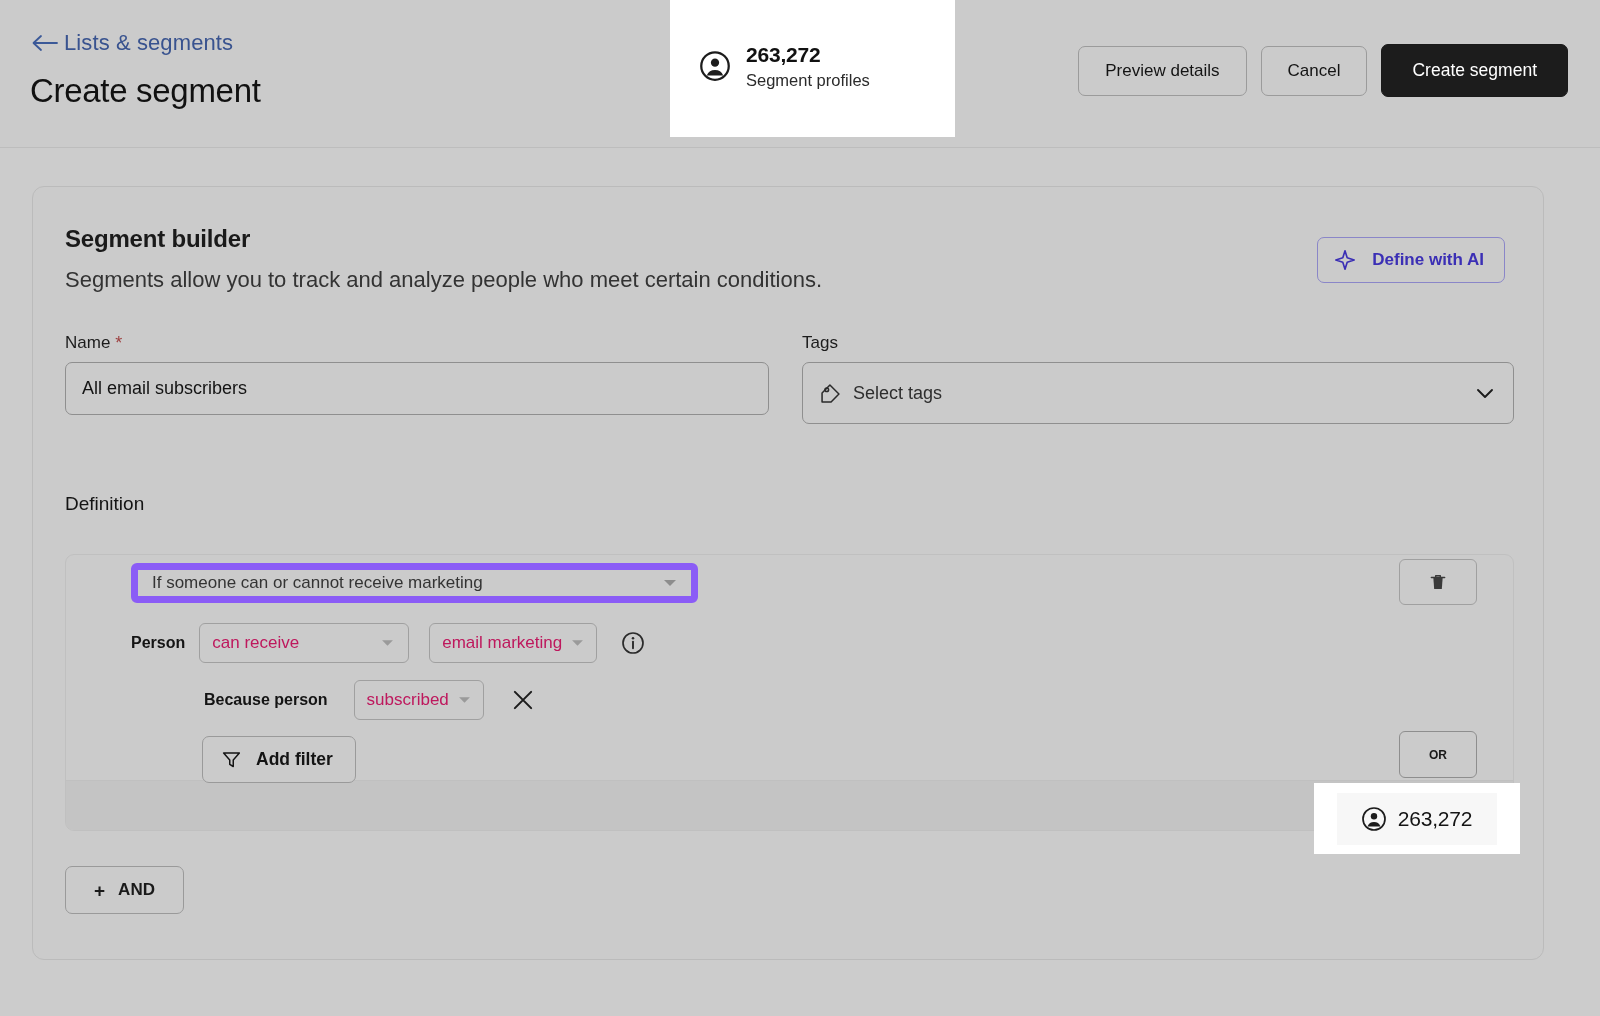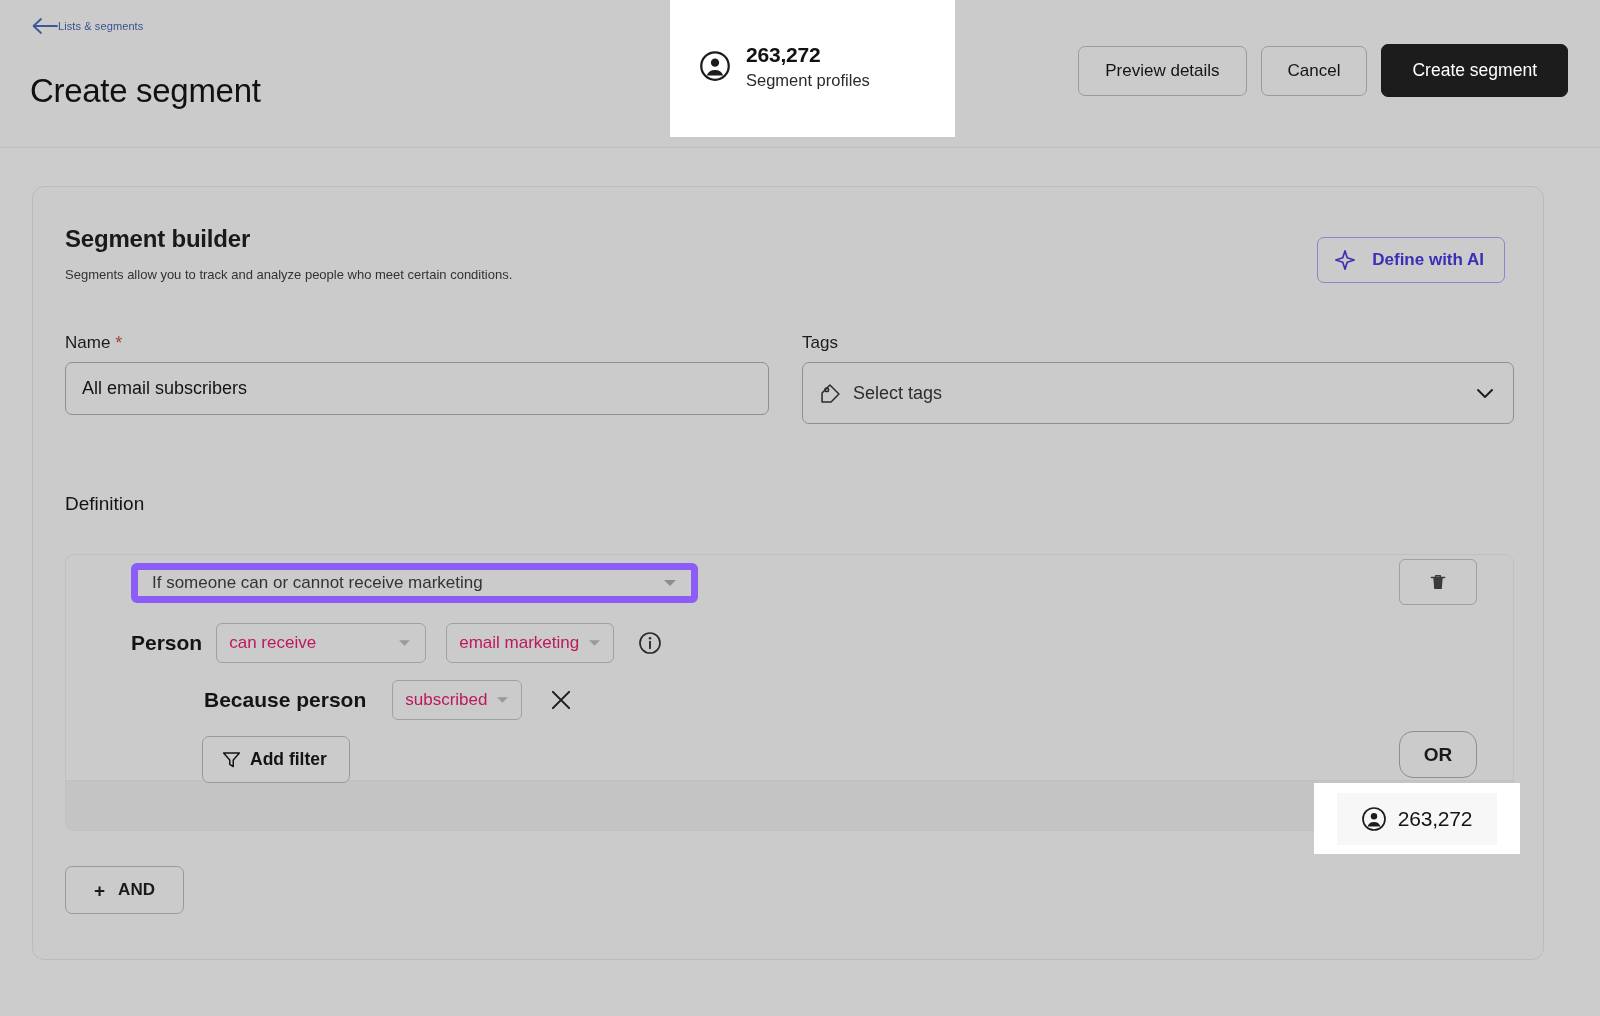--- a/index.html
+++ b/index.html
@@ -21,26 +21,26 @@
   .topbar {
     position: relative;
     height: 148px;
     background: #cbcbcb;
     border-bottom: 1px solid #bdbdbd;
   }
 
   .crumb {
     position: absolute;
     left: 30px;
-    top: 16px;
-    display: flex;
-    align-items: center;
-    gap: 0;
+    top: 30px;
+    display: flex;
+    align-items: center;
+    gap: 6px;
     color: #3b5998;
-    font-size: 11px;
+    font-size: 22px;
   }
   .crumb .back-arrow { display: flex; align-items: center; }
   .crumb-label { color: #39538f; letter-spacing: .1px; }
 
   .page-title {
     position: absolute;
     left: 30px;
     top: 72px;
     font-size: 33px;
     font-weight: 400;
@@ -126,21 +126,21 @@
     left: 32px;
     top: 38px;
     font-size: 24px;
     font-weight: 700;
     letter-spacing: -0.2px;
   }
   .builder-sub {
     position: absolute;
     left: 32px;
     top: 80px;
-    font-size: 13px;
+    font-size: 22px;
     color: #333;
   }
 
   .define-ai {
     position: absolute;
     right: 38px;
     top: 50px;
     display: flex;
     align-items: center;
     gap: 16px;
@@ -236,21 +236,21 @@
   .cond-select .caret { position: absolute; right: 14px; top: 50%; transform: translateY(-50%); }
 
   .person-row {
     position: absolute;
     left: 65px;
     top: 68px;
     display: flex;
     align-items: center;
     gap: 0;
   }
-  .row-label { font-size: 21px; font-weight: 700; color: #141414; }
+  .row-label { font-size: 16px; font-weight: 700; color: #141414; }
   .mini-select {
     height: 40px;
     border: 1px solid #a0a0a0;
     border-radius: 6px;
     background: #cbcbcb;
     display: flex;
     align-items: center;
     padding: 0 12px;
     font-size: 17px;
     color: #be185d;
@@ -273,21 +273,21 @@
     align-items: center;
   }
   .x-btn { margin-left: 26px; display: flex; cursor: pointer; }
 
   .add-filter {
     position: absolute;
     left: 136px;
     top: 181px;
     display: flex;
     align-items: center;
-    gap: 8px;
+    gap: 14px;
     border: 1px solid #9a9a9a;
     border-radius: 7px;
     padding: 12px 22px 12px 18px;
     font-size: 17.5px;
     font-weight: 700;
     background: #cbcbcb;
     color: #141414;
     cursor: pointer;
   }
 
@@ -305,26 +305,26 @@
     justify-content: center;
     cursor: pointer;
   }
   .or-btn {
     position: absolute;
     right: 36px;
     top: 176px;
     width: 78px;
     height: 47px;
     border: 1px solid #8e8e8e;
-    border-radius: 14px;
+    border-radius: 6px;
     background: #cbcbcb;
     display: flex;
     align-items: center;
     justify-content: center;
-    font-size: 19px;
+    font-size: 12px;
     font-weight: 700;
     cursor: pointer;
   }
 
   .filter-footer {
     height: 50px;
     background: #c4c4c4;
     border-top: 1px solid #c0c0c0;
   }
 

